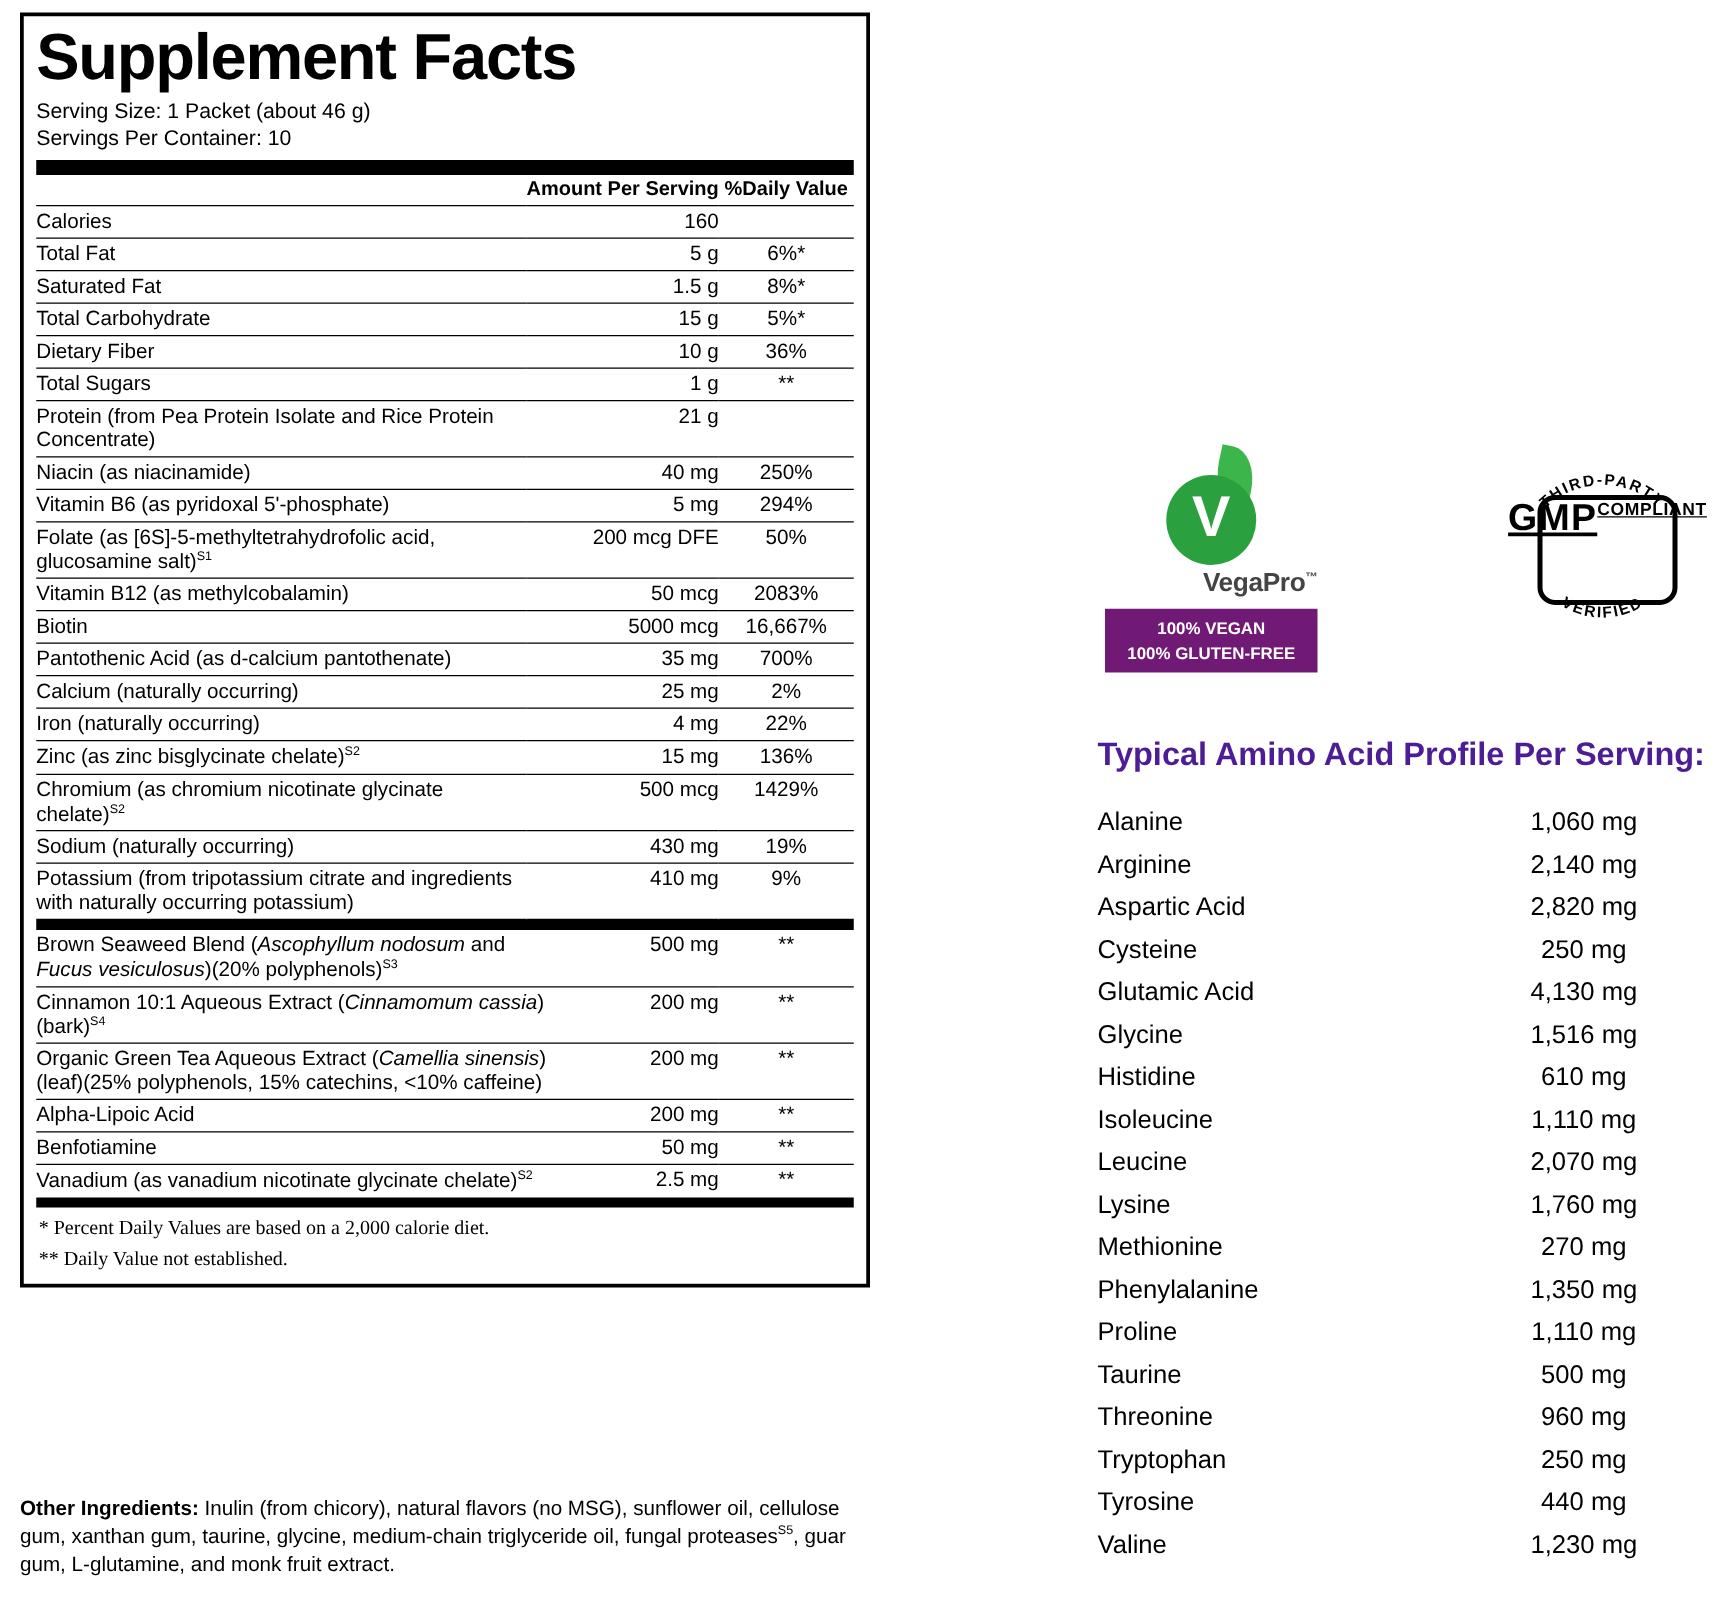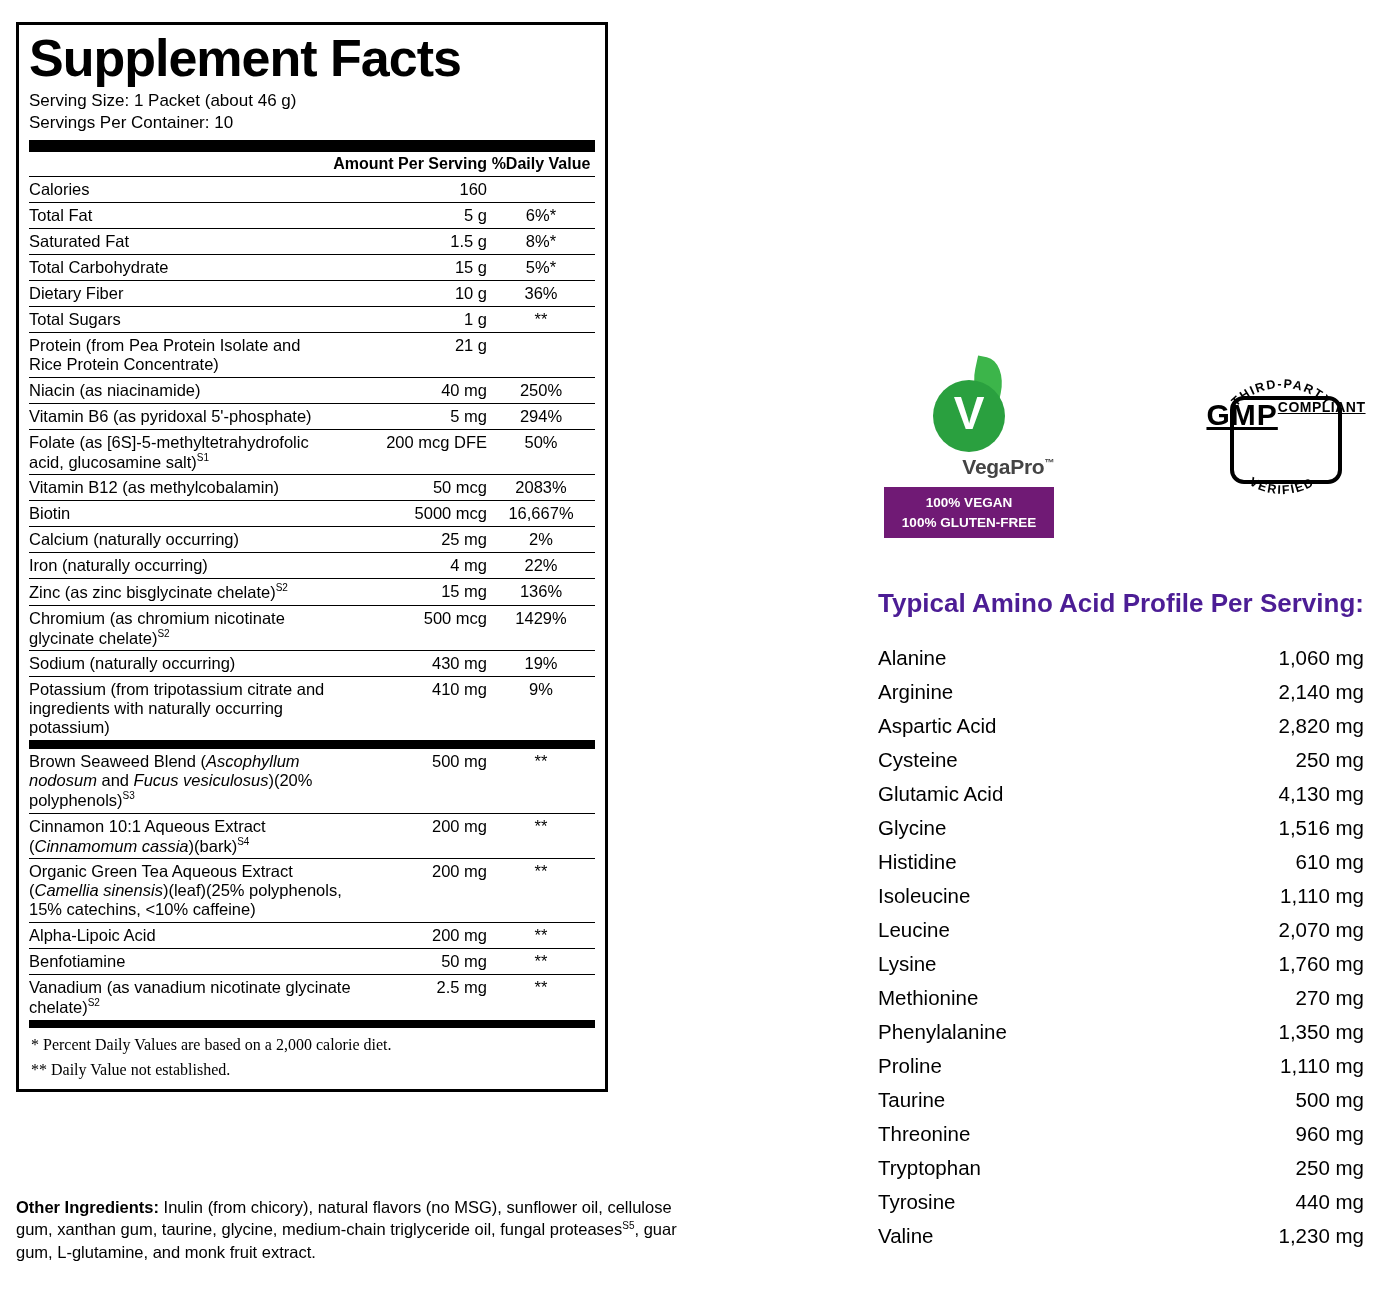--- a/index.html
+++ b/index.html
@@ -8,22 +8,22 @@
     background:#ffffff;
     font-family:"Liberation Sans", sans-serif;
     color:#000;
     position:relative;
     overflow:hidden;
   }
 
   
   #panel{
     position:absolute;
-    left:16px; top:22px;
-    width:592px;
+    left:16px; top:10px;
+    width:680px;
     border:3px solid #000;
     box-sizing:border-box;
     padding:6px 10px 4px 10px;
   }
   #title{
     font-size:52px;
     font-weight:bold;
     letter-spacing:-1px;
     line-height:1.05;
     margin:0 0 4px 0;
@@ -129,21 +129,21 @@
   }
   #amino h2{
     margin:0 0 22px 0;
     font-size:26px;
     color:#4c1d95;
     font-weight:bold;
   }
   #amino table{width:100%;border-collapse:collapse;font-size:20.5px;}
   #amino td{padding:5px 0;}
   #amino td.a-name{text-align:left;}
-  #amino td.a-val{text-align:right;white-space:nowrap;}
+  #amino td.a-val{text-align:center;white-space:nowrap;}
 </style>
 </head>
 <body>
 
 <div id="panel">
   <div id="title">Supplement Facts</div>
   <div class="serving">Serving Size: 1 Packet (about 46 g)</div>
   <div class="serving">Servings Per Container: 10</div>
 
   <div class="bar-thick"></div>
@@ -209,20 +209,25 @@
         </tr>
         <tr class="line">
           <td class="nm">Vitamin B12 (as methylcobalamin)</td>
           <td class="amt">50 mcg</td>
           <td class="dv">2083%</td>
         </tr>
         <tr class="line">
           <td class="nm">Biotin</td>
           <td class="amt">5000 mcg</td>
           <td class="dv">16,667%</td>
+        </tr>
+        <tr class="line">
+          <td class="nm">Pantothenic Acid (as d-calcium pantothenate)</td>
+          <td class="amt">35 mg</td>
+          <td class="dv">700%</td>
         </tr>
         <tr class="line">
           <td class="nm">Calcium (naturally occurring)</td>
           <td class="amt">25 mg</td>
           <td class="dv">2%</td>
         </tr>
         <tr class="line">
           <td class="nm">Iron (naturally occurring)</td>
           <td class="amt">4 mg</td>
           <td class="dv">22%</td>

